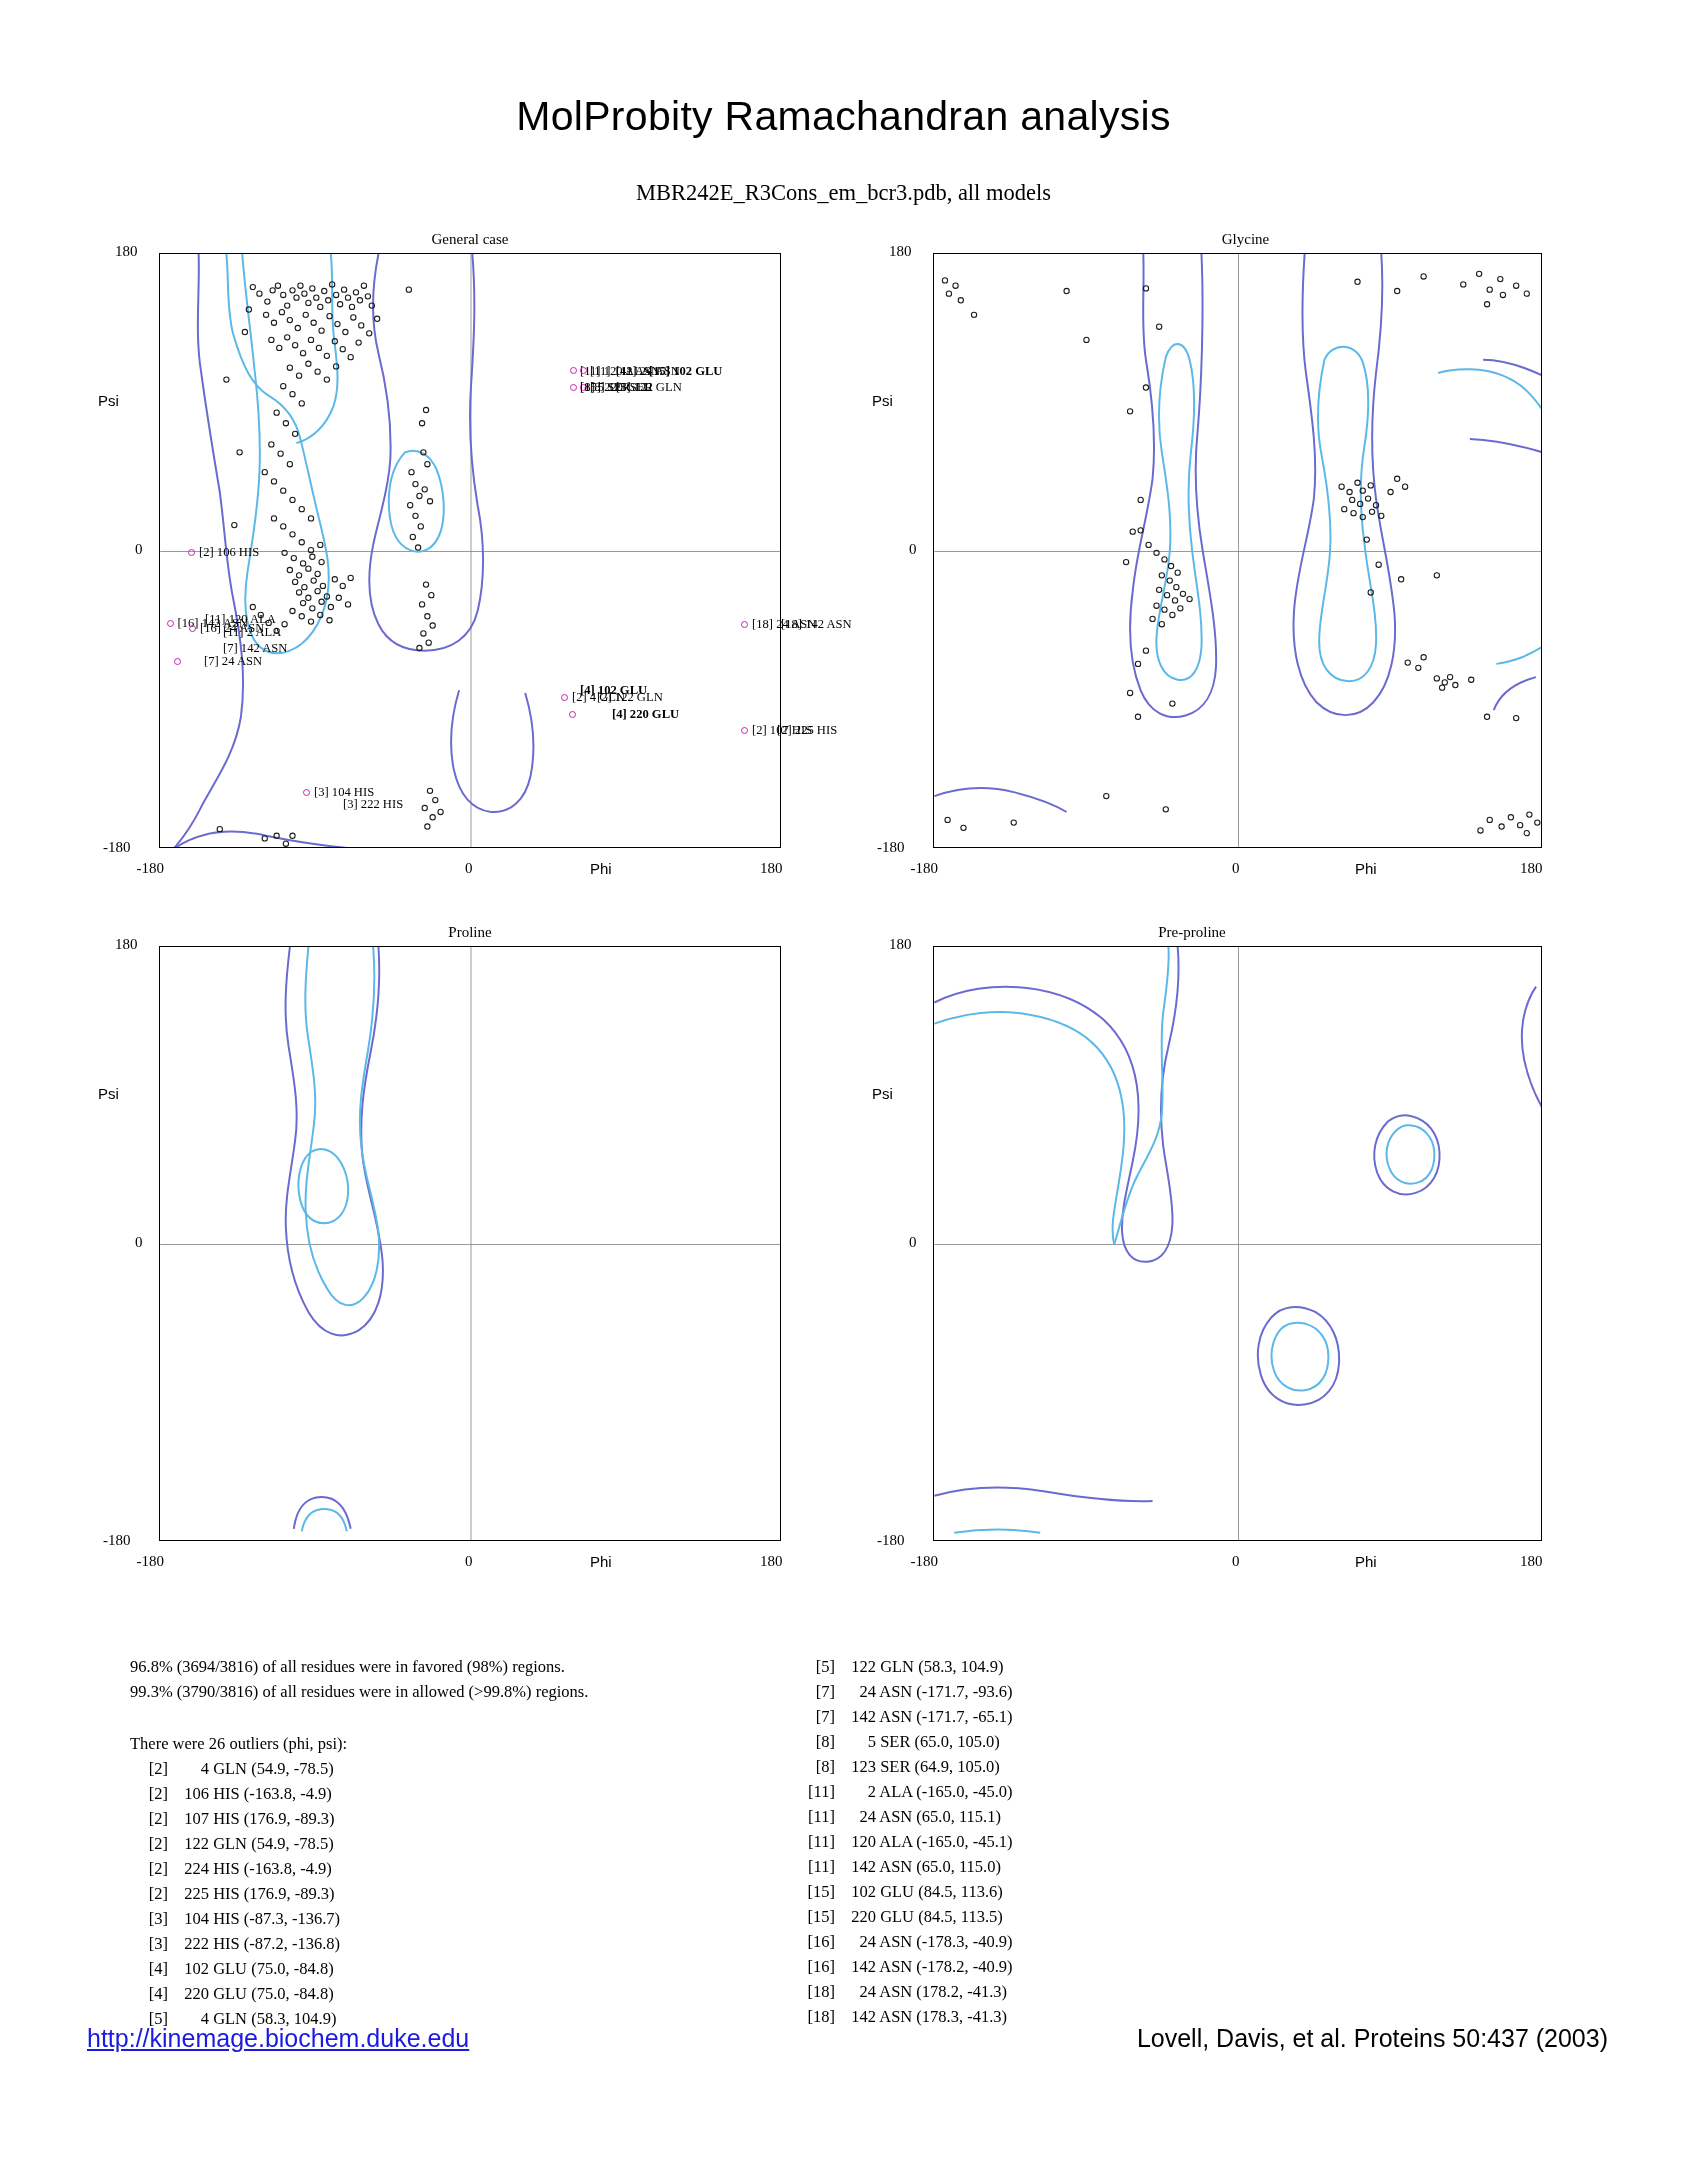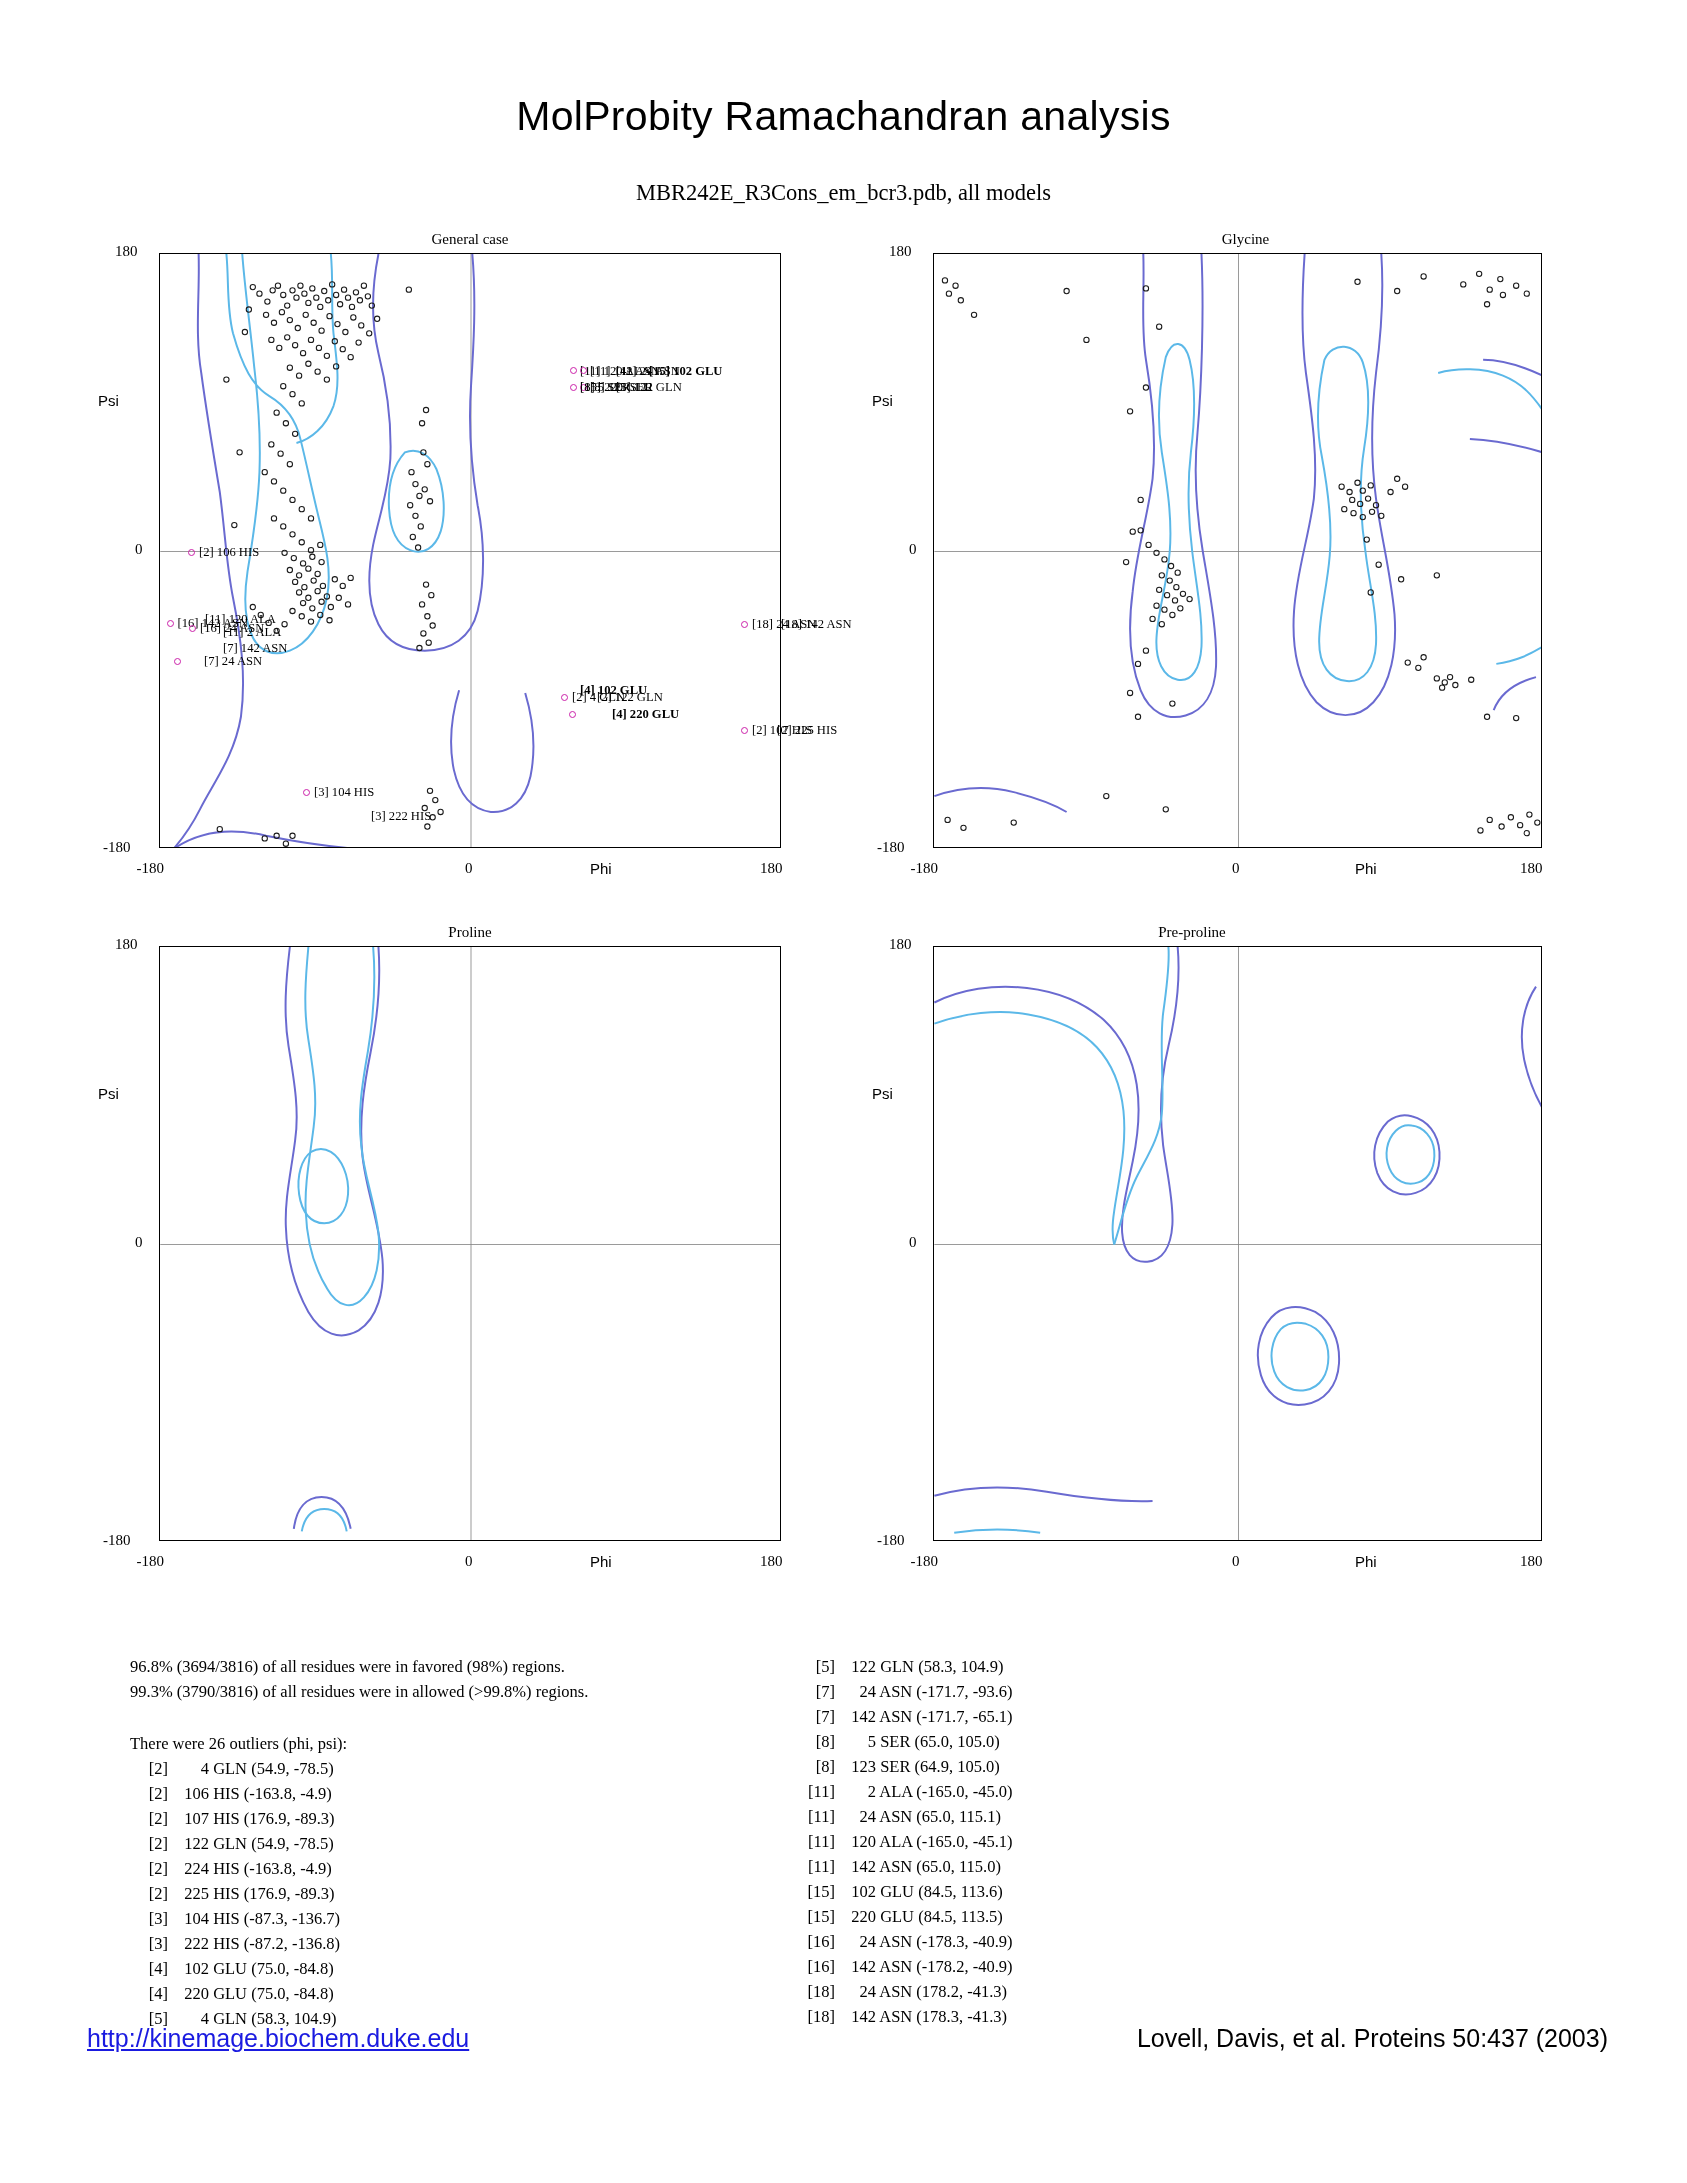--- a/index.html
+++ b/index.html
@@ -385,21 +385,21 @@
     <div class="ocirc" style="left:410px; top:458px;"></div>
     <div class="outlier-label bold" style="left:421px; top:430px;">[4]  102 GLU</div>
     <div class="outlier-label bold" style="left:453px; top:454px;">[4]  220 GLU</div>
 
     <div class="ocirc" style="left:582px; top:474px;"></div>
     <div class="outlier-label" style="left:593px; top:470px;">[2]  107 HIS</div>
     <div class="outlier-label" style="left:618px; top:470px;">[2]  225 HIS</div>
 
     <div class="ocirc" style="left:144px; top:536px;"></div>
     <div class="outlier-label" style="left:155px; top:532px;">[3]  104 HIS</div>
-    <div class="outlier-label" style="left:184px; top:556px;margin-left:28px;">[3]  222 HIS</div>
+    <div class="outlier-label" style="left:184px; top:544px;">[3]  222 HIS</div>
   </div>
 
   <div class="panel" style="left:933px; top:253px; width:609px; height:595px;padding-left:16px;">
     <div class="panel-title">Glycine</div>
     <div class="plotbox" style="width:609px; height:595px;">
       <svg width="609" height="595" viewBox="0 0 920 900">
         <line x1="460" y1="0" x2="460" y2="900" stroke="#808080" stroke-width="1.2"></line>
         <line x1="0" y1="450" x2="920" y2="450" stroke="#808080" stroke-width="1.2"></line>
 
         <path d="M 316 0 C 318 60 312 110 320 160 C 330 220 336 280 330 340 C 322 400 306 450 300 510 C 292 570 296 620 312 660 C 326 694 352 706 380 698 C 408 690 424 664 426 624 C 428 570 416 510 406 450 C 396 390 392 330 398 270 C 404 200 408 90 404 0" fill="none" stroke="#6a6ad0" stroke-width="3"></path>

